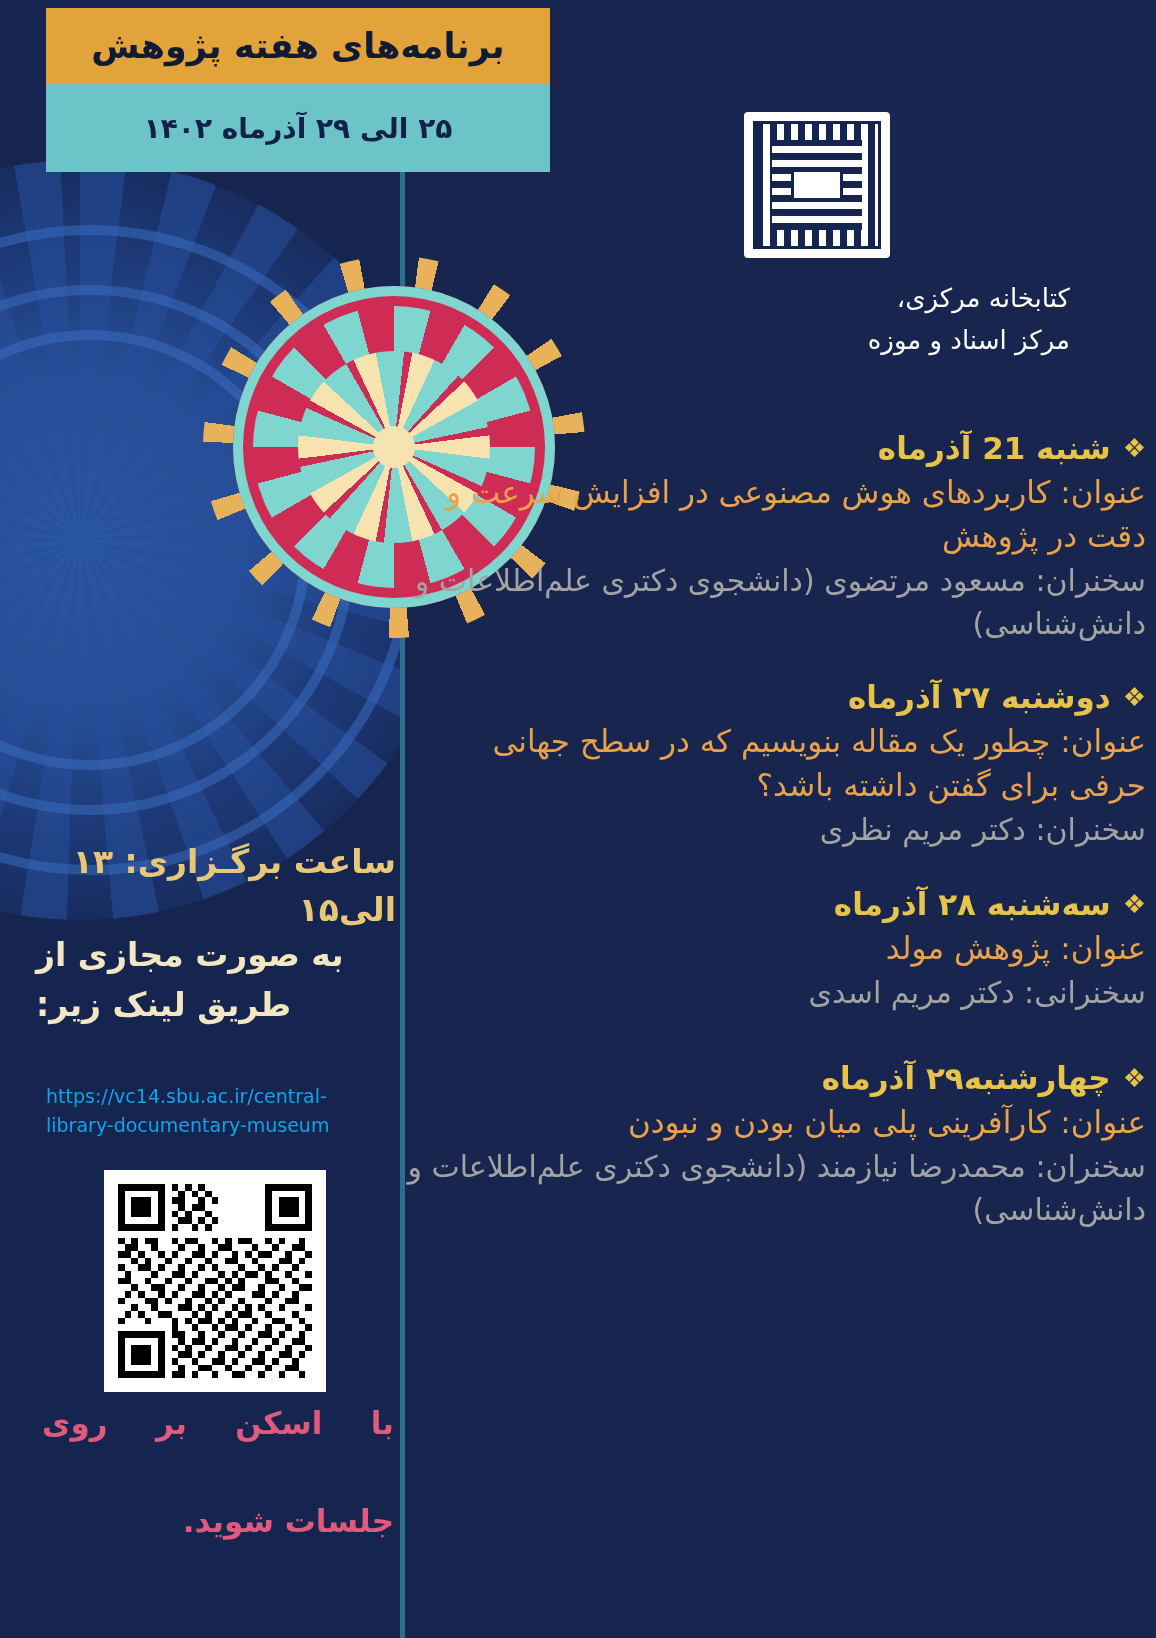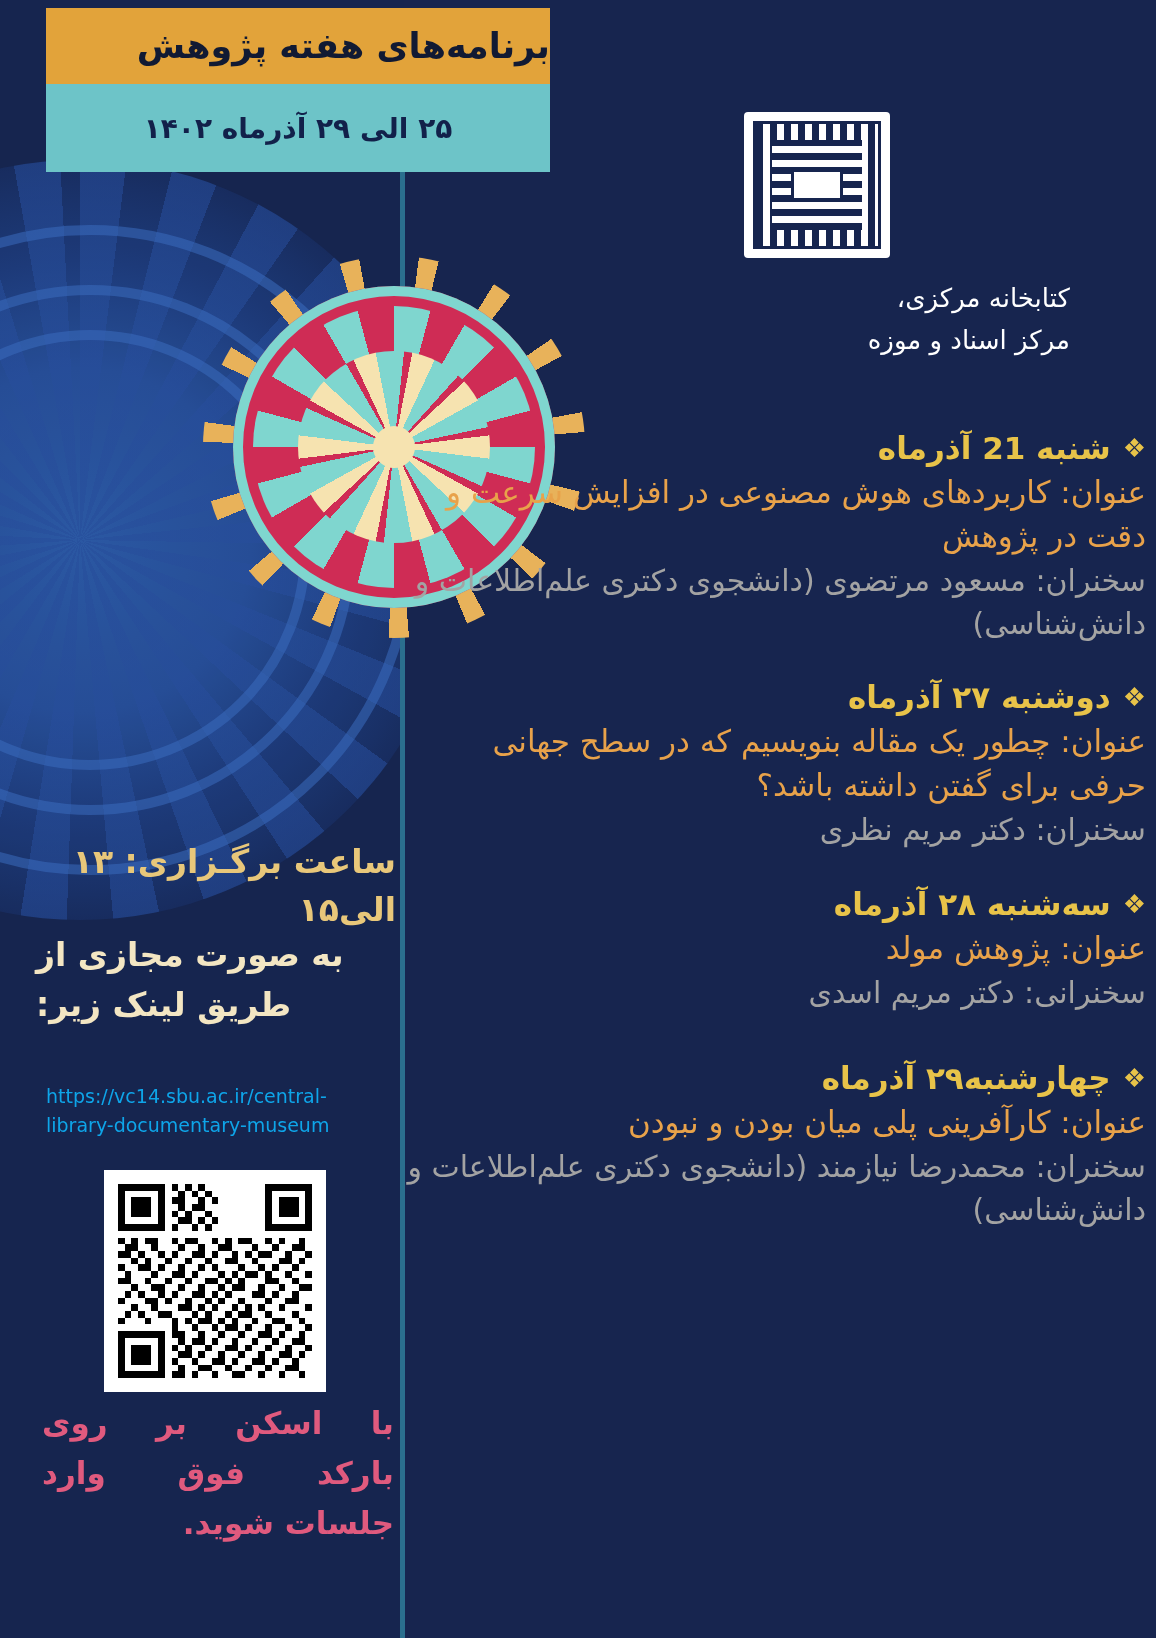--- a/index.html
+++ b/index.html
@@ -55,21 +55,21 @@
     height: 1466px;
     background: #2b6f8e;
   }
 
   
   .header-title {
     position: absolute;
     top: 8px; left: 46px;
     width: 504px; height: 76px;
     background: #e2a33a;
-    display: flex; align-items: center; 
+    display: flex; align-items: center; justify-content: center;
   }
   .header-title span {
     font-size: 35px; font-weight: bold; color: #111a33;
     letter-spacing: 0px;
   }
   .header-date {
     position: absolute;
     top: 84px; left: 46px;
     width: 504px; height: 88px;
     background: #6dc4c8;
@@ -173,21 +173,21 @@
     top: 1398px; right: 762px;
     width: 352px;
     direction: rtl;
     text-align: justify;
     text-align-last: justify;
     color: #e05a7e;
     font-size: 31px;
     font-weight: bold;
     line-height: 1.62;
   }
-  .scan-note .last { text-align-last: right; }
+  .scan-note .last { text-align-last: right; margin-top: 48px; }
 
   
   .logo {
     position: absolute;
     top: 112px; left: 744px;
     width: 146px; height: 146px;
     background: #ffffff;
     border-radius: 4px;
     display: flex; align-items: center; justify-content: center;
   }
@@ -529,21 +529,20 @@
         <rect x="17" y="28" width="2" height="1"></rect>
           <rect x="21" y="28" width="1" height="1"></rect>
           <rect x="24" y="28" width="1" height="1"></rect>
         <rect x="27" y="28" width="1" height="1"></rect>
       </g>
     </svg>
   </div>
 
   <div class="scan-note">
     <div>با اسکن بر روی</div>
-    <div>بارکد فوق وارد</div>
     <div class="last">جلسات شوید.</div>
   </div>
 
   <div class="logo">
     <div class="inner"></div>
   </div>
   <div class="logo-caption">
     <div>کتابخانه مرکزی،</div>
     <div>مرکز اسناد و موزه</div>
   </div>

